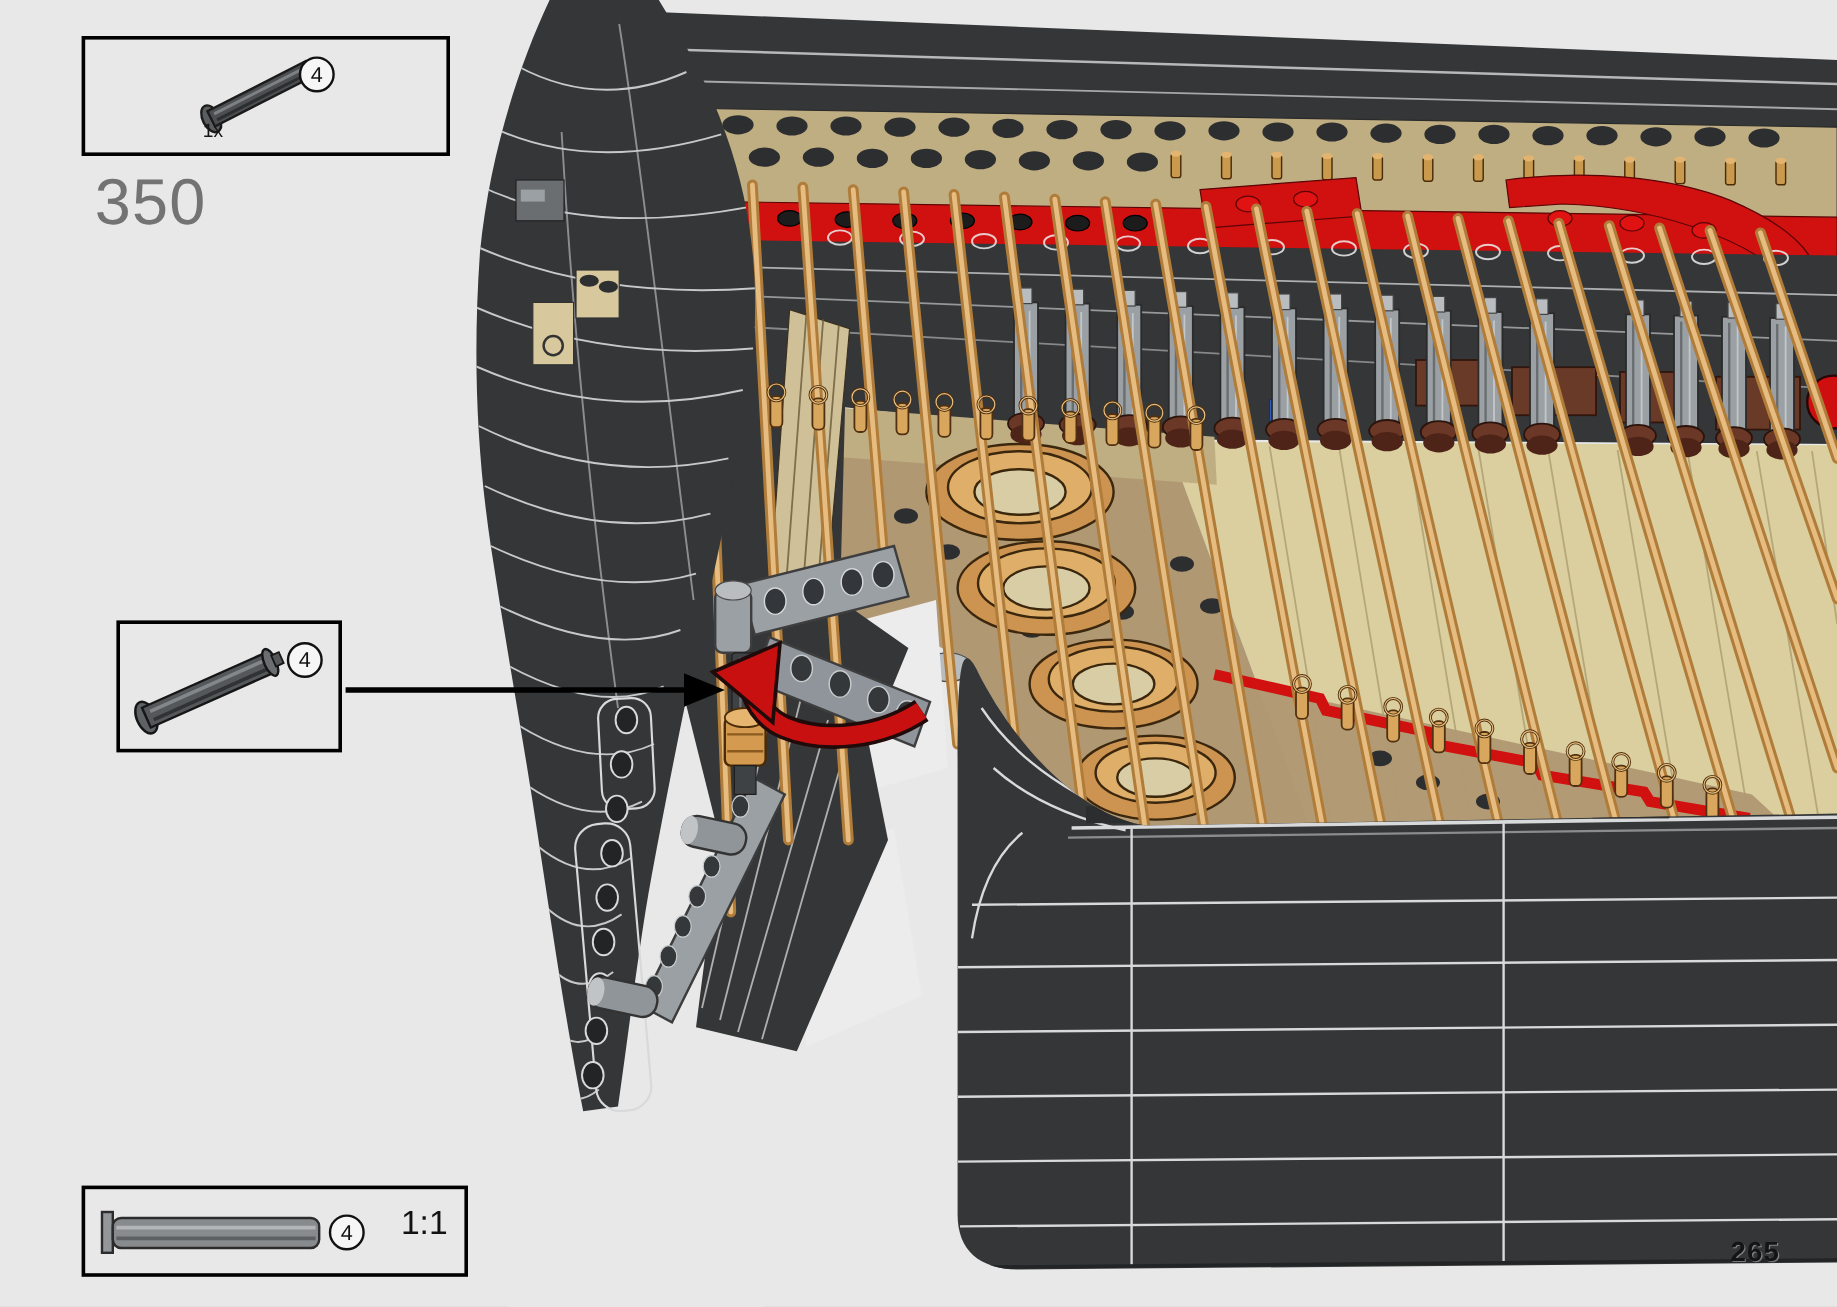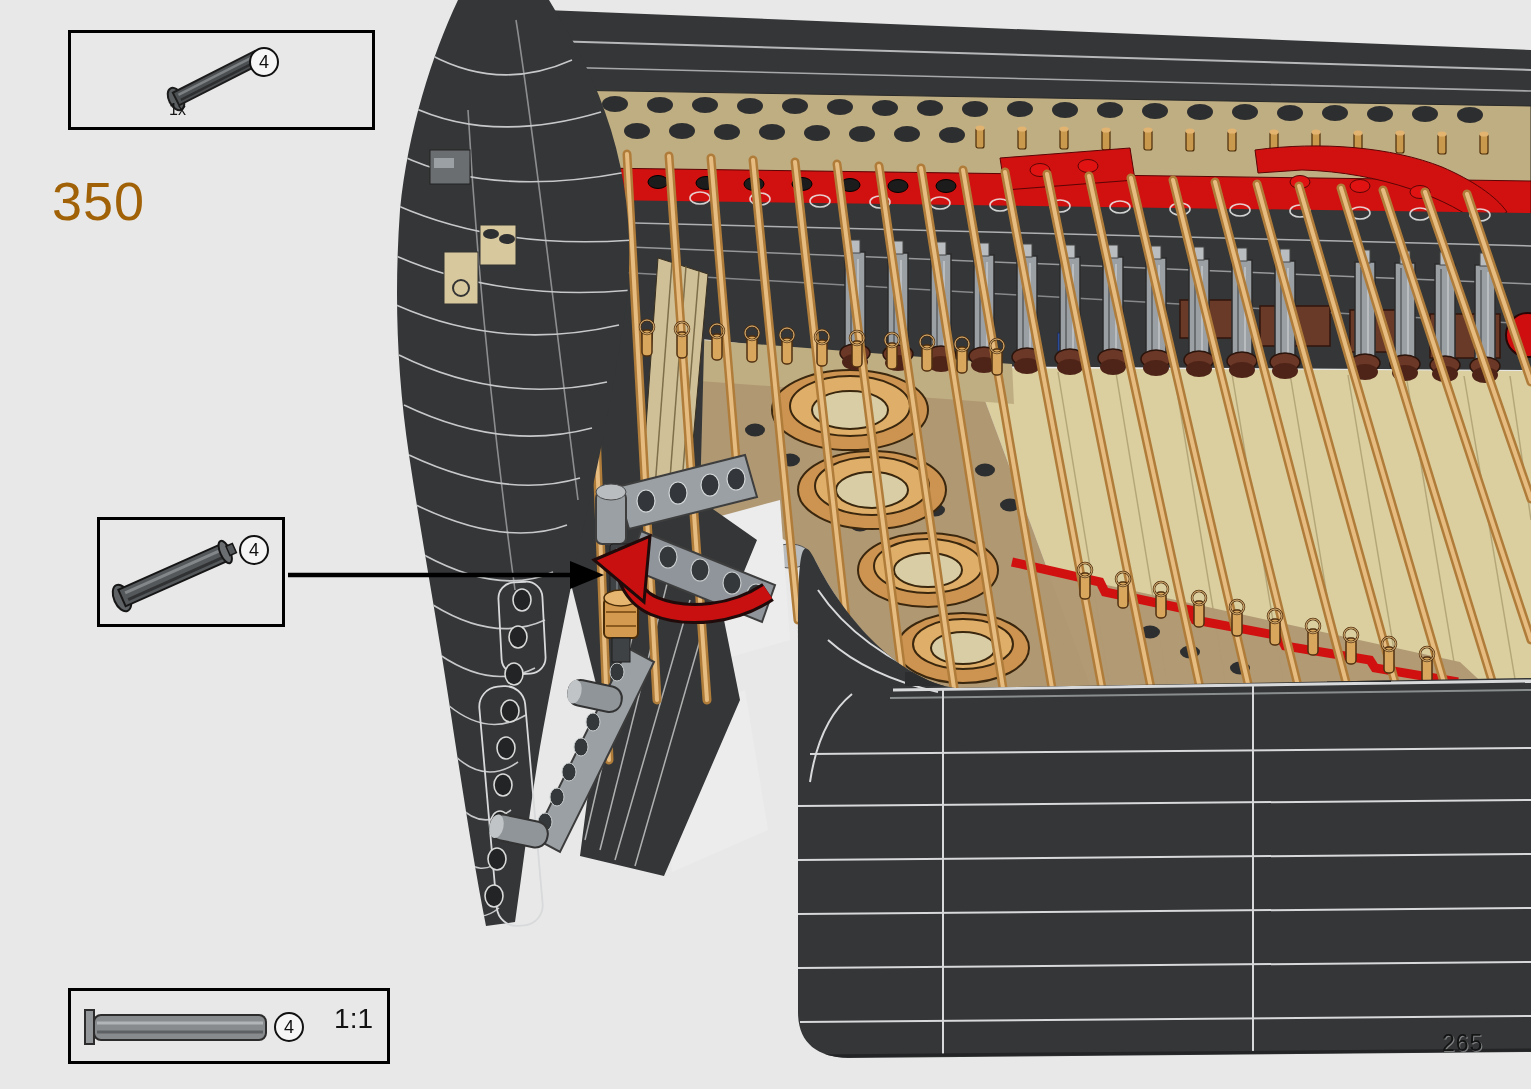--- a/index.html
+++ b/index.html
@@ -29,26 +29,26 @@
   .box-parts{left:68px; top:30px; width:307px; height:100px;}
   .box-assembly{left:97px; top:517px; width:188px; height:110px;}
   .box-scale{left:68px; top:988px; width:322px; height:76px;}
   .badge{
     position:absolute; width:30px; height:30px; border:2.5px solid #111; border-radius:50%;
     background:#f6f6f6; display:flex; align-items:center; justify-content:center;
     font-size:18px; color:#111; box-sizing:border-box;
   }
   .qty-label{position:absolute; font-size:16px; color:#161616;}
   .step-number{
-    position:absolute; left:52px; top:138px; font-size:54px; color:#a16207; letter-spacing:1px;margin-top:32px;
+    position:absolute; left:79px; top:138px; font-size:54px; color:#737373; letter-spacing:1px;
   }
   .scale-label{position:absolute; right:14px; top:12px; font-size:28px; color:#121212;}
   .page-number{
     position:absolute; left:1442px; top:1030px; font-size:23px; color:#131414;
-    text-shadow:1px 1px 0 rgba(190,193,194,0.55); letter-spacing:1px;
+    text-shadow:1px 1px 0 rgba(190,193,194,0.55); letter-spacing:1px;font-weight:bold;
   }
   .part-svg{position:absolute; left:0; top:0; width:100%; height:100%;}
 </style>
 </head>
 <body>
 
 <div class="page">
 
   <svg class="illustration" viewBox="0 0 1531 1089" aria-hidden="true">
     <defs>

